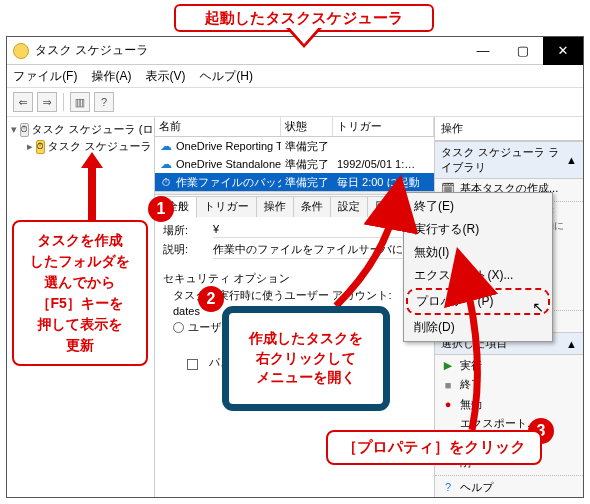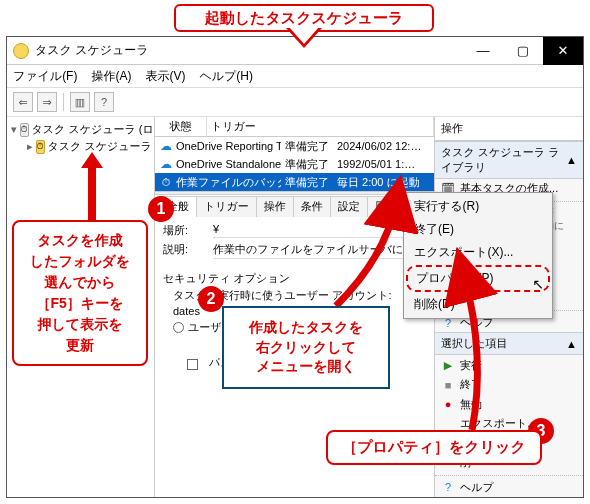--- a/index.html
+++ b/index.html
@@ -52,21 +52,21 @@
   .tree-node { display:flex; align-items:center; gap:3px; padding:1px 2px; font-size:11px; white-space:nowrap; overflow:hidden;}
   .tree-toggle { width:9px; text-align:center; color:#666;}
   .tree-icon { width:14px; height:14px; background:#eee; border:1px solid #aaa; border-radius:2px; font-size:9px; display:flex; align-items:center; justify-content:center;}
   .tree-node.child { padding-left:18px;}
   .tree-node.child .tree-icon { background:#f9d65c; border-color:#c9a227;}
 
   
   .center-pane { flex:1; display:flex; flex-direction:column; border-right:1px solid #ccc; min-width:0;}
   .list-header { display:flex; background:#fff; border-bottom:1px solid #ccc; height:20px; font-size:11px;}
   .list-header .col { border-right:1px solid #ddd; padding:2px 4px; overflow:hidden; white-space:nowrap;}
-  .col-name{width:126px;} .col-status{width:52px;text-align:center;} .col-trigger{flex:1;}
+  .col-name{width:126px;} .col-status{width:52px;} .col-trigger{flex:1;}
   .list-row { display:flex; height:18px; font-size:11px; align-items:center;}
   .list-row .col { padding:1px 4px; overflow:hidden; white-space:nowrap;}
   .list-row .ricon { width:14px;height:14px;display:inline-flex;align-items:center;justify-content:center;margin-right:3px;}
   .list-row .cloud { color:#1b7fd6; font-size:12px;}
   .list-row.selected { background:#0a64c4; color:#fff;}
   .list-row.selected .col-trigger{overflow:visible;}
   .hsplit { height:4px; background:#eee; border-top:1px solid #ccc; border-bottom:1px solid #ccc;}
 
   .detail-tabs { display:flex; height:22px; border-bottom:1px solid #ccc; font-size:11px; padding-left:4px; gap:0;}
   .detail-tab { border:1px solid #ccc; border-bottom:none; padding:2px 7px; background:#f4f4f4; margin-right:-1px; position:relative; top:1px;}
@@ -113,23 +113,23 @@
 
   
   .callout-left {
     position:absolute; top:220px; left:12px; width:136px;
     border:2px solid #d00; border-radius:8px; background:#fff; z-index:55;
     font-size:14px; font-weight:bold; color:#d00; text-align:center;
     padding:8px 4px; line-height:1.5;
   }
   .callout-mid {
     position:absolute; top:306px; left:222px; width:168px;
-    border:2px solid #0c4a6e; border-radius:0; background:#fff; z-index:55;
+    border:7px solid #0c4a6e; border-radius:11px; background:#fff; z-index:55;
     font-size:14px; font-weight:bold; color:#d00; text-align:center;
-    padding:10px 4px; line-height:1.4;
+    padding:16px 4px; line-height:1.4;
   }
   .callout-bottom {
     position:absolute; top:430px; left:326px; width:216px;
     border:2px solid #d00; border-radius:8px; background:#fff; z-index:70;
     font-size:15px; font-weight:bold; color:#d00; text-align:center;
     padding:6px 4px;
   }
 
   
   .arrow { position:absolute; z-index:52;}
@@ -187,27 +187,27 @@
       </div>
       <div class="tree-node child">
         <span class="tree-toggle">▸</span>
         <span class="tree-icon">⏱</span>
         <span>タスク スケジューラ ライブラリ</span>
       </div>
     </div>
 
     <div class="center-pane">
       <div class="list-header">
+        <div class="col col-name">名前</div>
         <div class="col col-status">状態</div>
         <div class="col col-trigger">トリガー</div>
       </div>
       <div class="list-row">
         <div class="col col-name"><span class="ricon cloud">☁</span><span>OneDrive Reporting T…</span></div>
         <div class="col col-status">準備完了</div>
-        <div class="col col-trigger">2024/06/02 12:…</div>
       </div>
       <div class="list-row">
         <div class="col col-name"><span class="ricon cloud">☁</span><span>OneDrive Standalone …</span></div>
         <div class="col col-status">準備完了</div>
         <div class="col col-trigger">1992/05/01 1:…</div>
       </div>
       <div class="list-row selected">
         <div class="col col-name"><span class="ricon">⏱</span><span>作業ファイルのバックアップ</span></div>
         <div class="col col-status">準備完了</div>
         <div class="col col-trigger">毎日 2:00 に起動</div>
@@ -301,22 +301,23 @@
       <div class="ap-sep"></div>
       <div class="ap-item">
           <span class="ic" style="color:#1b7fd6;">?</span>
           <span>ヘルプ</span>
         </div>
     </div>
   </div>
 </div>
 
 <div class="context-menu">
+  <div class="cm-item">終了(E)</div>
   <div class="cm-item">実行する(R)</div>
-  <div class="cm-item">終了(E)</div>
+  <div class="cm-item">無効(I)</div>
   <div class="cm-item">エクスポート(X)...</div>
   <div class="cm-item prop">
     <span>プロパティ(P)</span>
     <span class="cursor">↖</span>
   </div>
   <div class="cm-item">削除(D)</div>
 </div>
 
 <div style="position:absolute;top:202px;left:452px;width:120px;font-size:10px;color:#666;z-index:35;white-space:pre-line;line-height:1.6;">すべてのタスクの表示
 すべてのタスクを有効にする</div>

